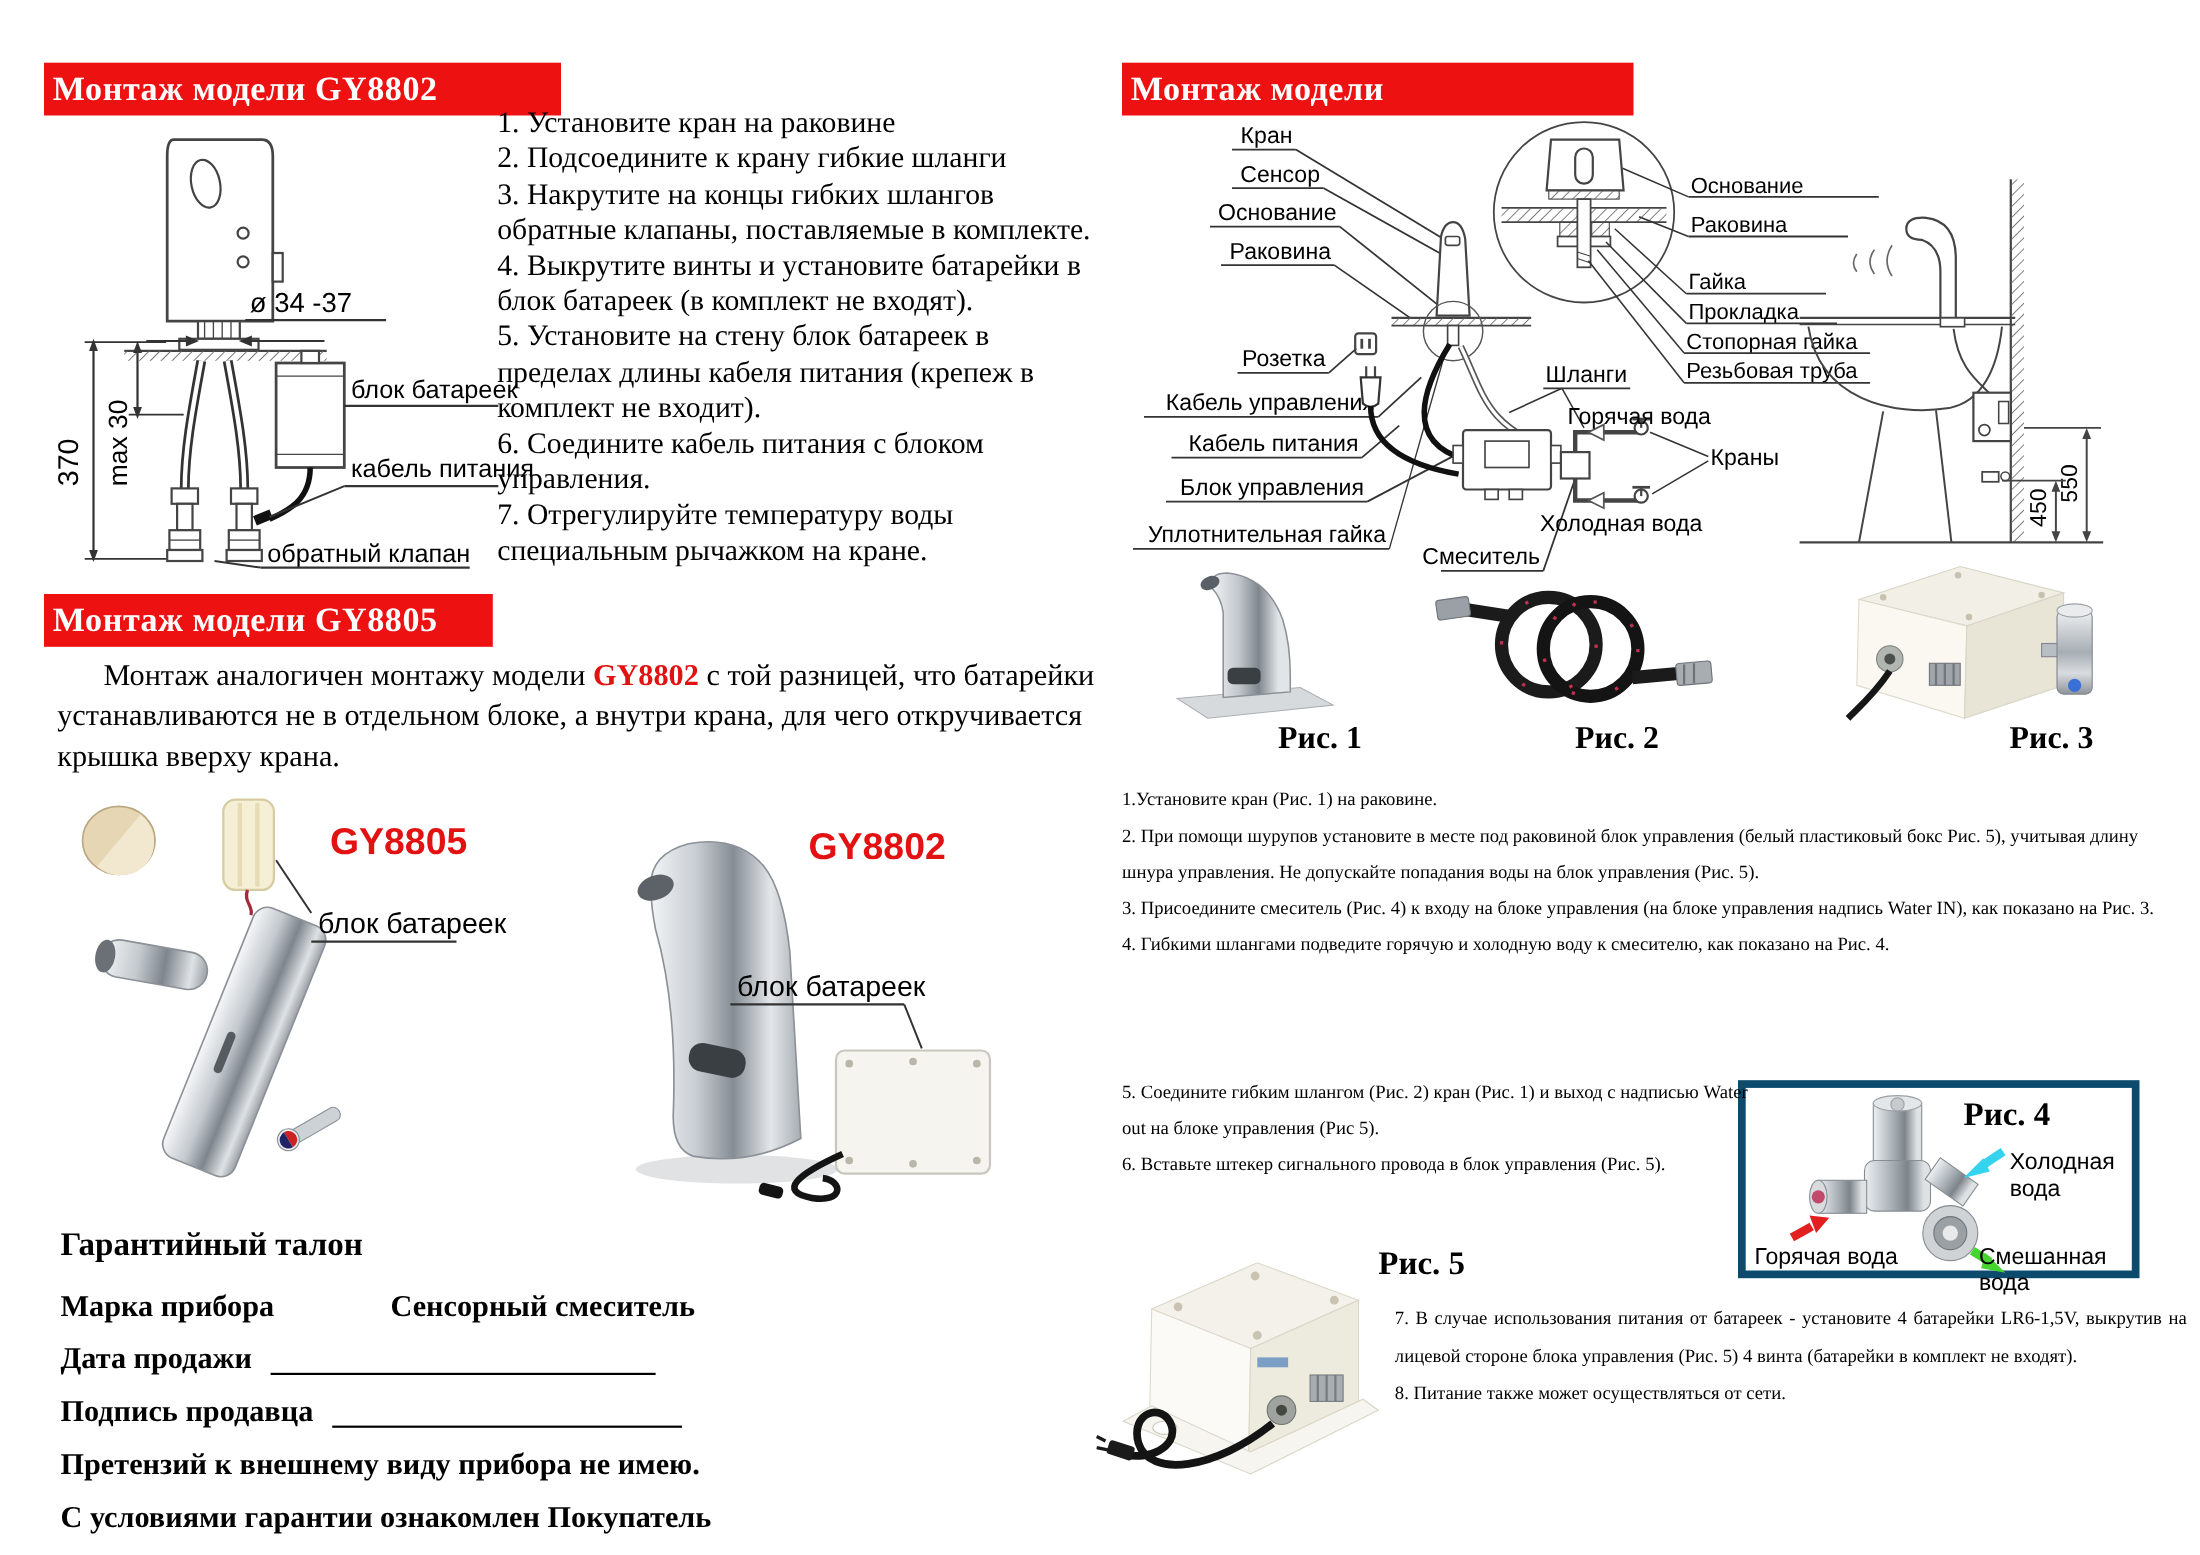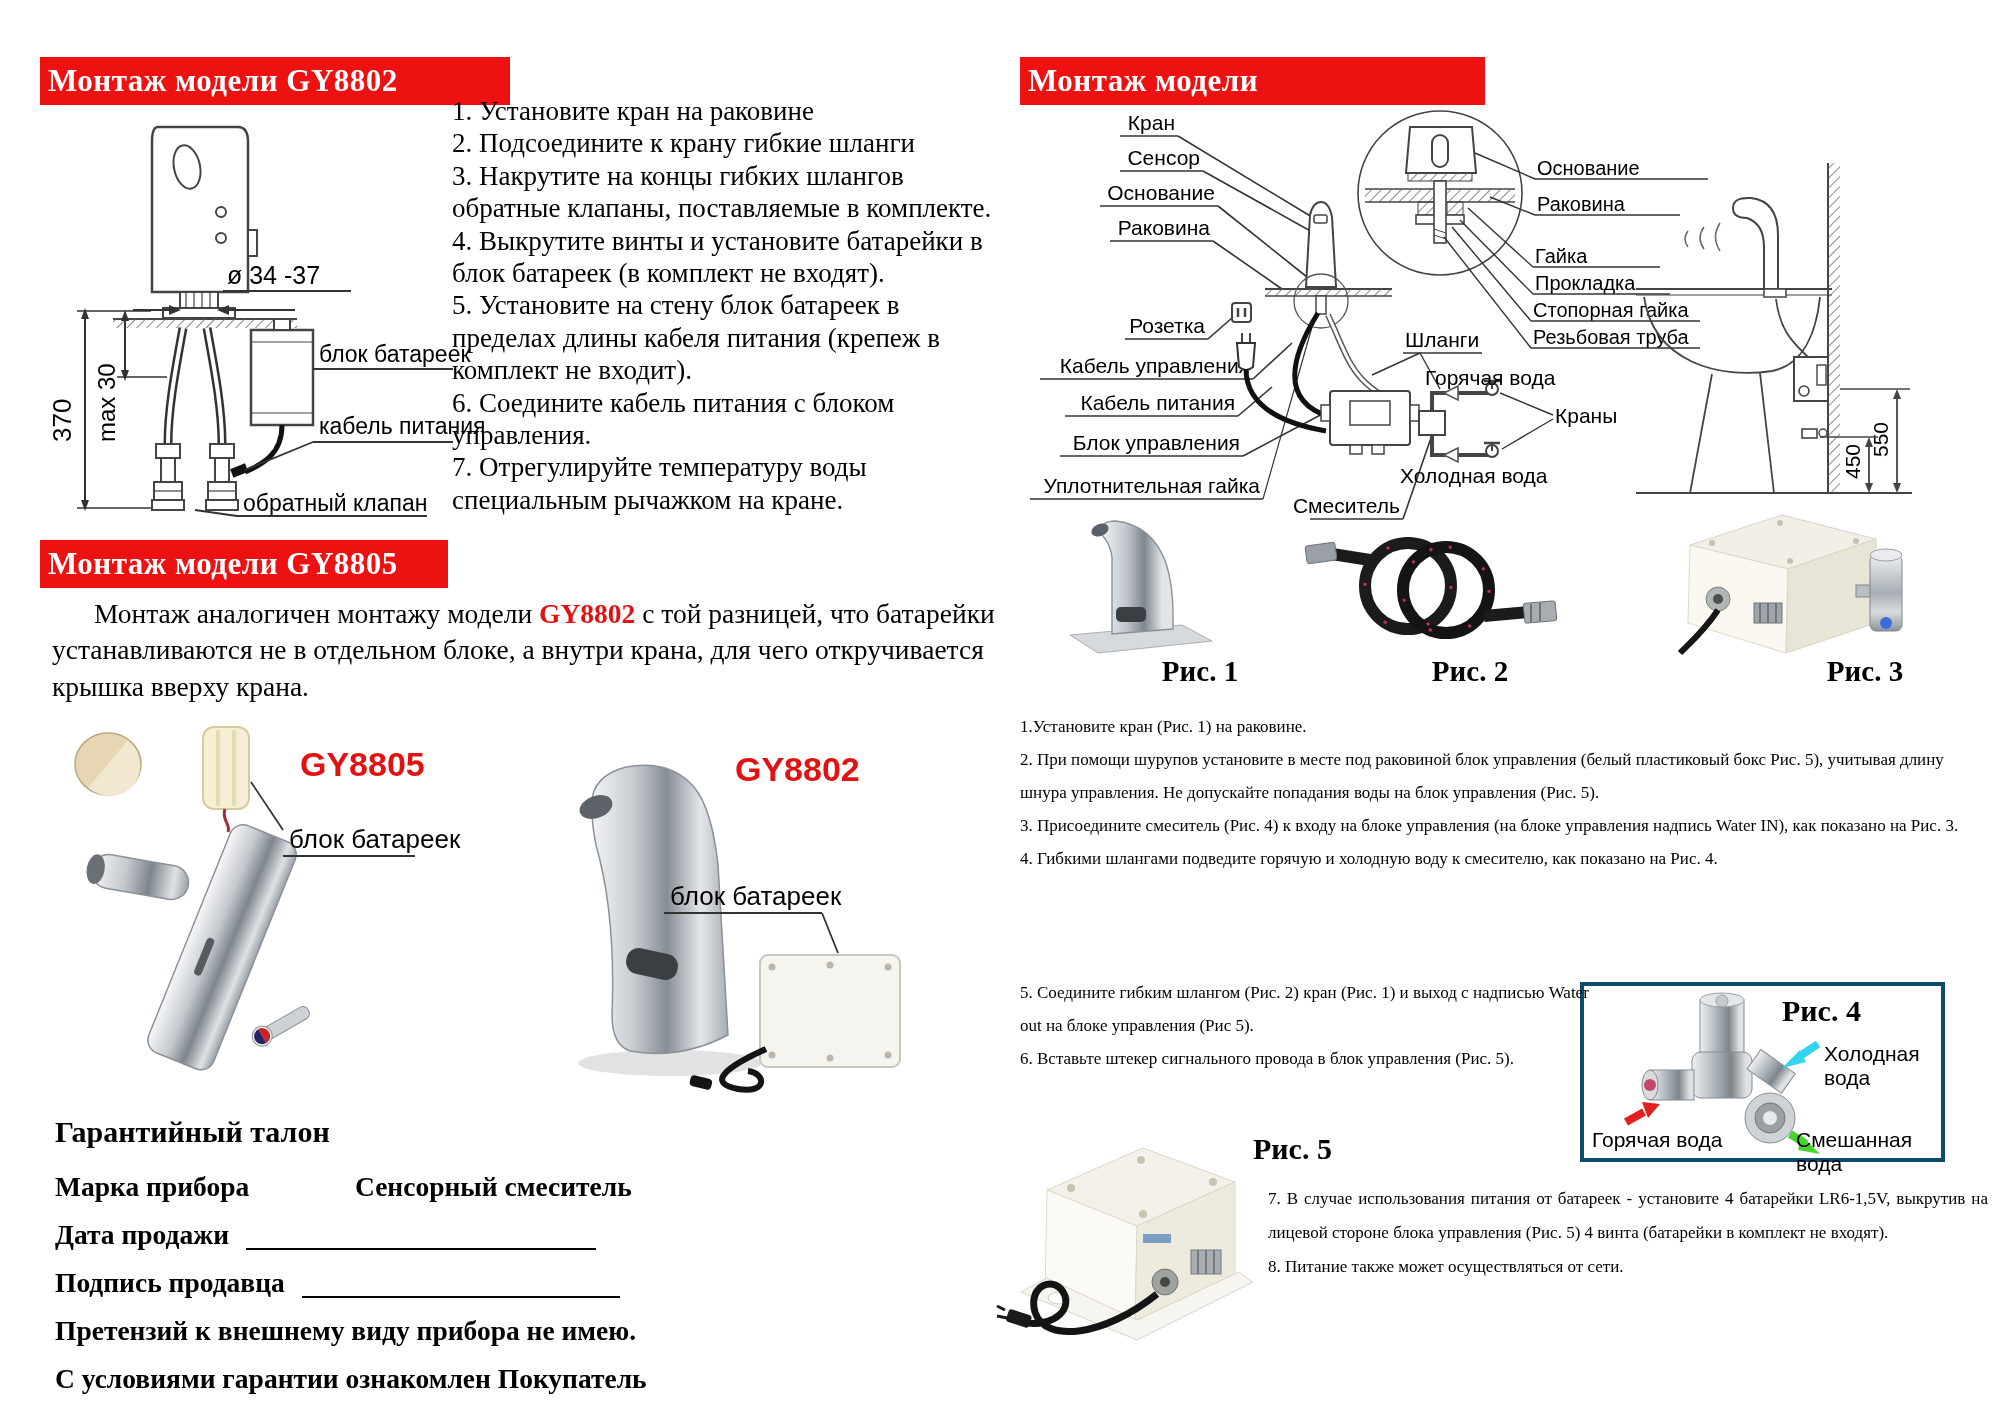--- a/index.html
+++ b/index.html
@@ -11,21 +11,21 @@
   .steps div{margin:0;}
   .rsteps{position:absolute;font-size:17px;line-height:1.3;}
   .rsteps p{margin:0;}
   .para{position:absolute;font-size:27.5px;line-height:1.32;text-indent:42px;}
   .modelred{color:#e31212;font-weight:bold;}
   .figcap{position:absolute;font-weight:bold;font-size:29px;text-align:center;}
   .warranty{position:absolute;font-size:27.5px;}
   .warranty .wtitle{font-weight:bold;font-size:30px;margin-bottom:22px;}
   .wrow{margin-bottom:16px;white-space:nowrap;font-weight:bold;}
   .wline{display:inline-block;border-bottom:2px solid #000;height:1.05em;vertical-align:-6px;margin-left:10px;}
-  .fig4box{position:absolute;left:1580px;top:982px;width:365px;height:180px;border:4px solid #0c4a6e;
+  .fig4box{position:absolute;left:1580px;top:982px;width:365px;height:180px;border:7px solid #0c4a6e;
            background:#fff;box-sizing:border-box;}
   .fig4box .f4cap{position:absolute;left:198px;top:8px;font-weight:bold;font-size:30px;}
   .f4lbl{position:absolute;font-family:"Liberation Sans",sans-serif;font-size:21px;}
   svg{position:absolute;overflow:visible;}
   svg text{font-family:"Liberation Sans",sans-serif;}
   .fig4-float{float:right;width:385px;height:185px;}
   #stepsB{z-index:3;}
 </style>
 </head>
 <body>

